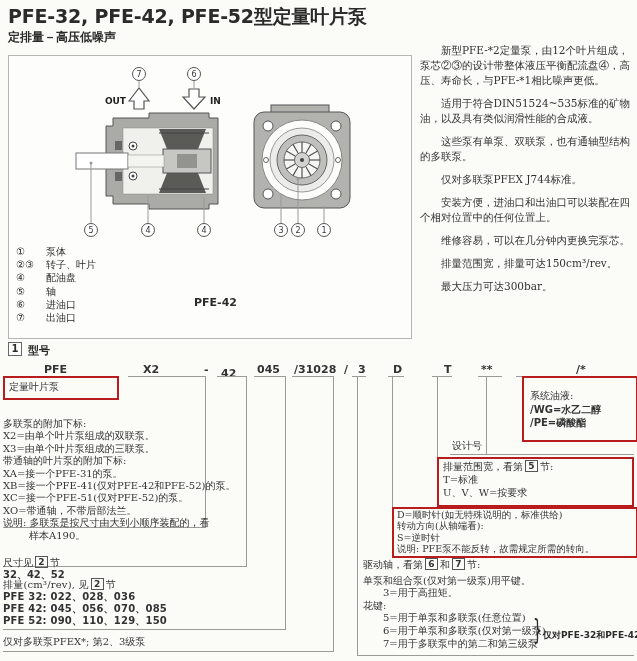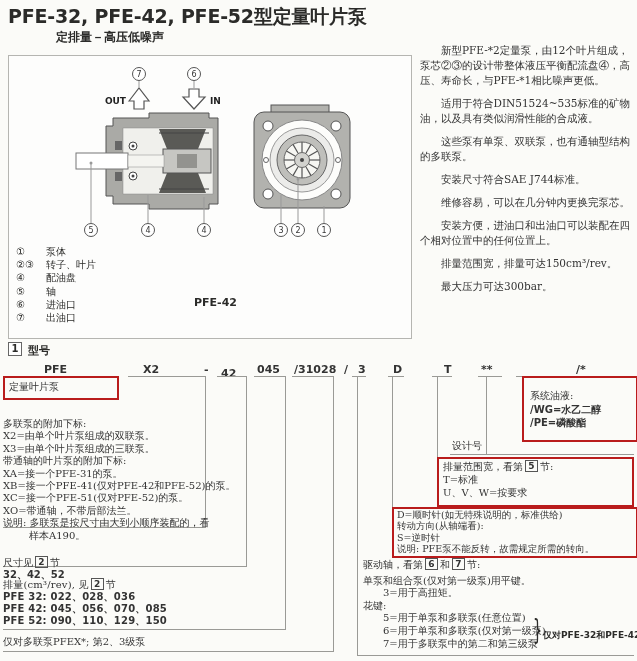--- a/index.html
+++ b/index.html
@@ -3,21 +3,21 @@
 <meta charset="utf-8">
 <style>
   html,body{margin:0;padding:0;}
   #page{position:relative;width:637px;height:661px;background:#fbfbf8;overflow:hidden;
         font-family:"DejaVu Sans",sans-serif;color:#2b2b29;padding-left:12px;}
   .abs{position:absolute;}
   .hl{position:absolute;height:1px;background:#9a9a96;}
   .vl{position:absolute;width:1px;background:#9a9a96;}
   .obox{position:absolute;border:2px solid #b91c1c;background:transparent;}
   .title{font:bold 19px "DejaVu Sans",sans-serif;letter-spacing:-0.2px;}
-  .subtitle{font:bold 12px "DejaVu Serif",serif;margin-left:48px;}
+  .subtitle{font:bold 12px "DejaVu Serif",serif;}
   .frame{position:absolute;left:8px;top:55px;width:402px;height:282px;border:1px solid #b5b5b1;background:#fdfdfc;}
   .intro{position:absolute;left:420px;top:43px;width:214px;}
   .intro p{margin:0 0 8px 0;text-indent:2em;font:10.5px/15px "DejaVu Serif",serif;color:#333;}
   .legend{position:absolute;left:16px;top:245px;}
   .lrow{display:flex;font:10px/13.2px "DejaVu Serif",serif;}
   .lsym{width:30px;}
   .caption{position:absolute;left:194px;top:296px;font:bold 11px "DejaVu Sans",sans-serif;}
   .secnum{position:absolute;border:1px solid #666;width:12px;height:12px;text-align:center;
           font:bold 10px/12px "DejaVu Sans",sans-serif;background:#fff;}
   .sechead{position:absolute;font:bold 11px "DejaVu Serif",serif;}
@@ -158,23 +158,23 @@
         <span class="lsym">⑦</span>
         <span>出油口</span>
       </div>
   </div>
   <div class="caption">PFE-42</div>
 
   <div class="intro">
     <p>新型PFE-*2定量泵，由12个叶片组成，泵芯②③的设计带整体液压平衡配流盘④，高压、寿命长，与PFE-*1相比噪声更低。</p>
     <p>适用于符合DIN51524~535标准的矿物油，以及具有类似润滑性能的合成液。</p>
     <p>这些泵有单泵、双联泵，也有通轴型结构的多联泵。</p>
-    <p>安装尺寸符合SAE J744标准。</p>
+    <p>仅对多联泵PFEX J744标准。</p>
+    <p>安装方便，进油口和出油口可以装配在四个相对位置中的任何位置上。</p>
     <p>维修容易，可以在几分钟内更换完泵芯。</p>
-    <p>安装方便，进油口和出油口可以装配在四个相对位置中的任何位置上。</p>
     <p>排量范围宽，排量可达150cm³/rev。</p>
     <p>最大压力可达300bar。</p>
   </div>
 
   <div class="secnum" style="left:8px;top:342px;">1</div>
   <div class="sechead" style="left:28px;top:343px;">型号</div>
 
   <div class="code" style="left:44px;top:363px;">PFE</div>
   <div class="code" style="left:143px;top:363px;">X2</div>
   <div class="code" style="left:204px;top:363px;">-</div>

